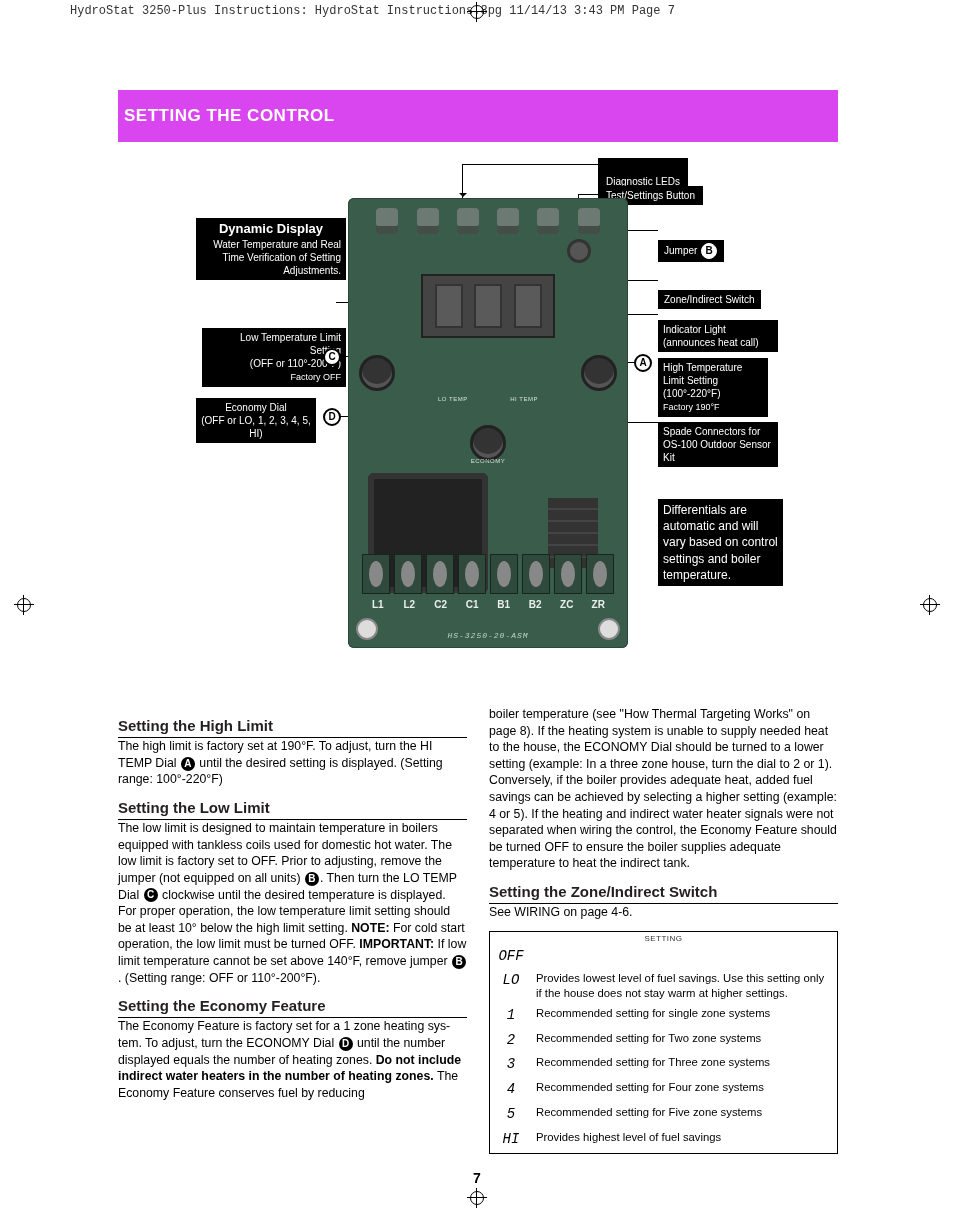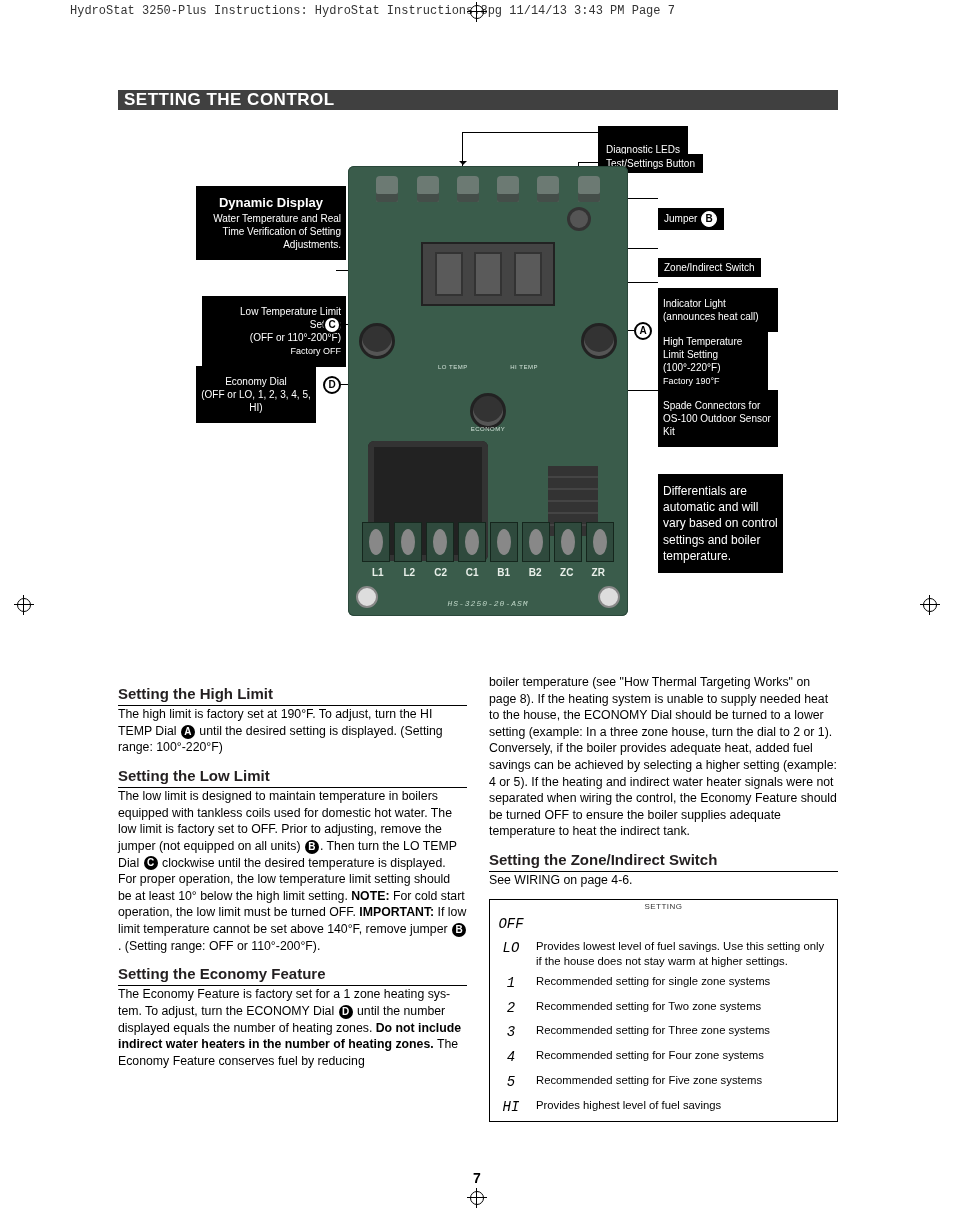--- a/index.html
+++ b/index.html
@@ -49,27 +49,27 @@
   .reg.right  { left: 920px; top: 595px; }
 
   .content {
     position: absolute;
     left: 118px;
     top: 90px;
     width: 720px;
   }
 
   .section-bar {
-    background: #404040;
+    background: #d946ef;
     color: #fff;
     font-weight: 900;
     letter-spacing: 0.5px;
     font-family: Arial, Helvetica, sans-serif;
     font-size: 17px;
-    padding: 0 6px;
+    padding: 16px 6px;
     margin-bottom: 16px;
   }
 
   
   .diagram-wrap {
     position: relative;
     width: 720px;
     height: 540px;
   }
   .board {
@@ -132,21 +132,21 @@
   }
   .board .row-termlbl span { flex:1; text-align:center; }
   .board .pn { position:absolute; bottom:8px; width:100%; text-align:center;
     font-family:"Courier New",monospace; font-size:8px; color:#bcd4c5; letter-spacing:1px;font-style:italic; }
   .board .holes { position:absolute; width:18px; height:18px; background:#ddd; border-radius:50%; border:2px solid #888; }
   .board .holes.bl { bottom:8px; left:8px; } .board .holes.br { bottom:8px; right:8px; }
 
   .call-label {
     background:#000; color:#fff;
     font-size:10px; line-height:1.3;
-    padding:9px 5px;
+    padding:3px 5px;
     text-align:left;
     position:absolute;
   }
   .call-label.r { text-align:left;margin-top:18px; }
   .call-label .big { font-size:13px; display:block; text-align:center; font-weight:700; }
   .call-line { position:absolute; background:#000; height:1px; }
   .call-line.v { width:1px; height:auto; }
   .call-line.arrow::after {
     content:""; position:absolute; right:-1px; top:-3px;
     border:4px solid transparent; border-left-color:#000;
@@ -269,21 +269,21 @@
         <span>High Temperature Limit Setting</span><br>
         <span>(100°-220°F)</span><br>
         <span style="font-size:9px;">Factory 190°F</span>
       </div>
       <div class="circkey outline" style="left:516px; top:196px;">A</div>
       <div class="call-line" style="left:498px; top:204px; width:18px;"></div>
 
       <div class="call-label r" style="left:540px; top:246px; width:110px;">Spade Connectors for OS-100 Outdoor Sensor Kit</div>
       <div class="call-line" style="left:480px; top:264px; width:60px;"></div>
 
-      <div class="call-label r" style="left:540px; top:330px; width:115px; font-size:12px; line-height:1.35;">Differentials are automatic and will vary based on control settings and boiler tem­perature.</div>
+      <div class="call-label r" style="left:540px; top:323px; width:115px; font-size:12px; line-height:1.35;">Differentials are automatic and will vary based on control settings and boiler tem­perature.</div>
 
       <div class="board">
         <div class="row-leds">
             <span></span>
             <span></span>
             <span></span>
             <span></span>
             <span></span>
             <span></span>
           </div>

